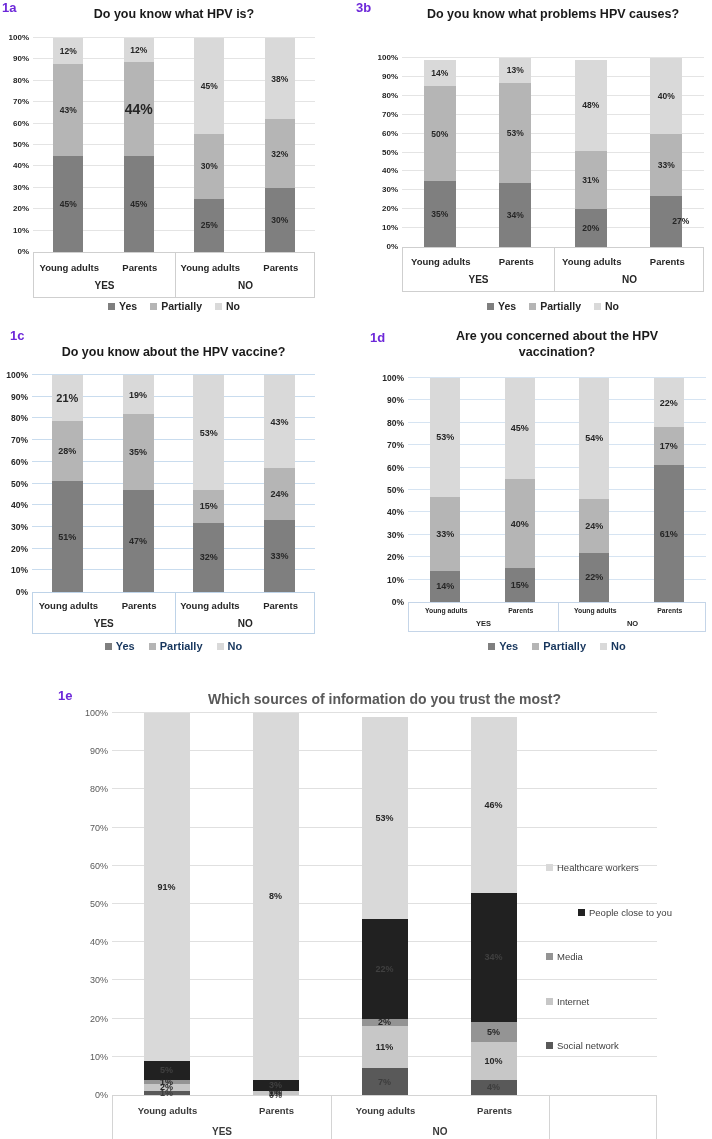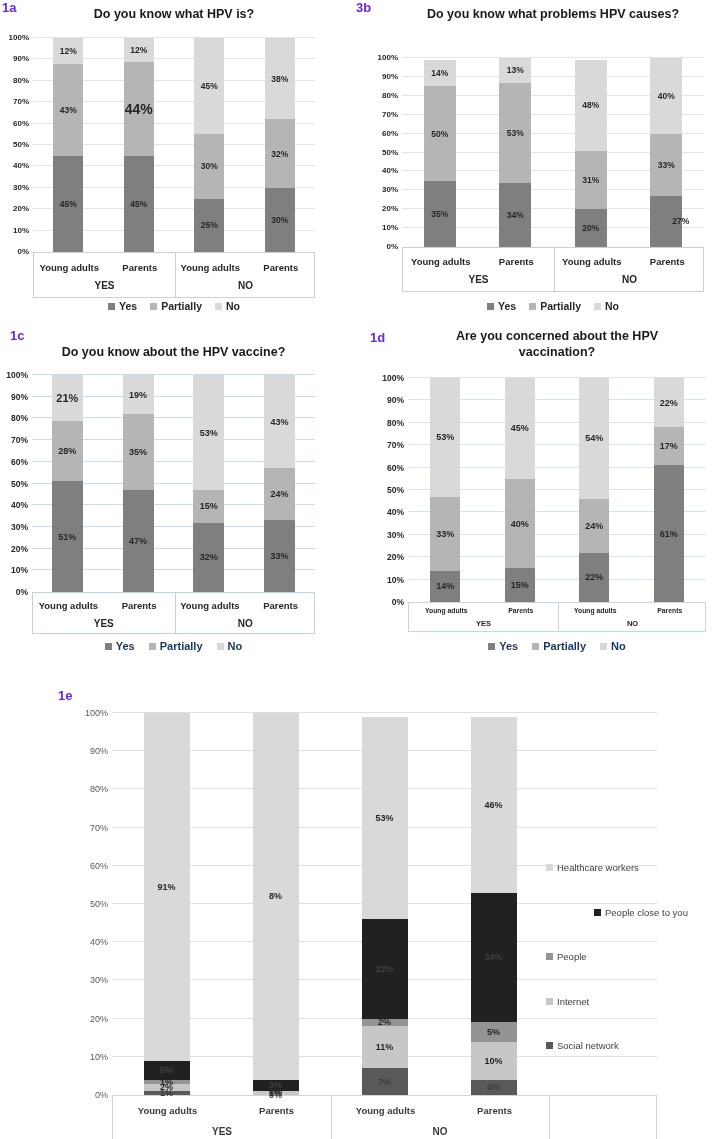--- a/index.html
+++ b/index.html
@@ -348,20 +348,21 @@
         <div style="font-size: 11px; color: rgb(23, 54, 93); font-weight: bold;">Partially</div>
       </div>
       <div class="legend-item">
         <div class="legend-marker" style="background: rgb(217, 217, 217);"></div>
         <div style="font-size: 11px; color: rgb(23, 54, 93); font-weight: bold;">No</div>
       </div>
     </div>
   </section>
 <section class="panel" style="left: 0px; top: 660px; width: 712px; height: 479px;">
     <div class="fig-label" style="left: 58px; top: 28px;">1e</div>
+    <div class="chart-title" style="left: 112px; width: 545px; top: 30px; font-size: 14px; color: rgb(89, 89, 89); line-height: 1.3;"><span>Which sources of information do you trust the most?</span></div>
     <div class="abs" style="left: 112px; top: 53px; width: 545px; height: 382px;">
       <div class="gridline" style="bottom: 10%; background: rgb(224, 224, 224);"></div>
       <div class="gridline" style="bottom: 20%; background: rgb(224, 224, 224);"></div>
       <div class="gridline" style="bottom: 30%; background: rgb(224, 224, 224);"></div>
       <div class="gridline" style="bottom: 40%; background: rgb(224, 224, 224);"></div>
       <div class="gridline" style="bottom: 50%; background: rgb(224, 224, 224);"></div>
       <div class="gridline" style="bottom: 60%; background: rgb(224, 224, 224);"></div>
       <div class="gridline" style="bottom: 70%; background: rgb(224, 224, 224);"></div>
       <div class="gridline" style="bottom: 80%; background: rgb(224, 224, 224);"></div>
       <div class="gridline" style="bottom: 90%; background: rgb(224, 224, 224);"></div>
@@ -433,27 +434,27 @@
       <div class="cat-div" style="left: 436px; background: rgb(212, 212, 212);"></div>
       <div class="cat-name" style="left: 0px; width: 109px; top: 10px; font-size: 9.5px; color: rgb(58, 58, 58);">Young adults</div>
       <div class="cat-name" style="left: 109px; width: 109px; top: 10px; font-size: 9.5px; color: rgb(58, 58, 58);">Parents</div>
       <div class="cat-name" style="left: 218px; width: 109px; top: 10px; font-size: 9.5px; color: rgb(58, 58, 58);">Young adults</div>
       <div class="cat-name" style="left: 327px; width: 109px; top: 10px; font-size: 9.5px; color: rgb(58, 58, 58);">Parents</div>
     </div>
     <div class="legend-item-abs" style="left: 546px; top: 202px; z-index: 4;">
       <div class="legend-marker" style="background: rgb(217, 217, 217);"></div>
       <div style="font-size: 9.5px; color: rgb(64, 64, 64); font-weight: normal;">Healthcare workers</div>
     </div>
-    <div class="legend-item-abs" style="left: 546px; top: 246.5px; z-index: 4; padding-left: 48px;">
+    <div class="legend-item-abs" style="left: 530px; top: 246.5px; z-index: 4; padding-left: 48px;">
       <div class="legend-marker" style="background: rgb(33, 33, 33);"></div>
       <div style="font-size: 9.5px; color: rgb(64, 64, 64); font-weight: normal;">People close to you</div>
     </div>
     <div class="legend-item-abs" style="left: 546px; top: 291px; z-index: 4;">
       <div class="legend-marker" style="background: rgb(148, 148, 148);"></div>
-      <div style="font-size: 9.5px; color: rgb(64, 64, 64); font-weight: normal;">People</div>
+      <div style="font-size: 9.5px; color: rgb(64, 64, 64); font-weight: normal;">Media</div>
     </div>
     <div class="legend-item-abs" style="left: 546px; top: 335.5px; z-index: 4;">
       <div class="legend-marker" style="background: rgb(199, 199, 199);"></div>
       <div style="font-size: 9.5px; color: rgb(64, 64, 64); font-weight: normal;">Internet</div>
     </div>
     <div class="legend-item-abs" style="left: 546px; top: 380px; z-index: 4;">
       <div class="legend-marker" style="background: rgb(89, 89, 89);"></div>
       <div style="font-size: 9.5px; color: rgb(64, 64, 64); font-weight: normal;">Social network</div>
     </div>
   </section>

